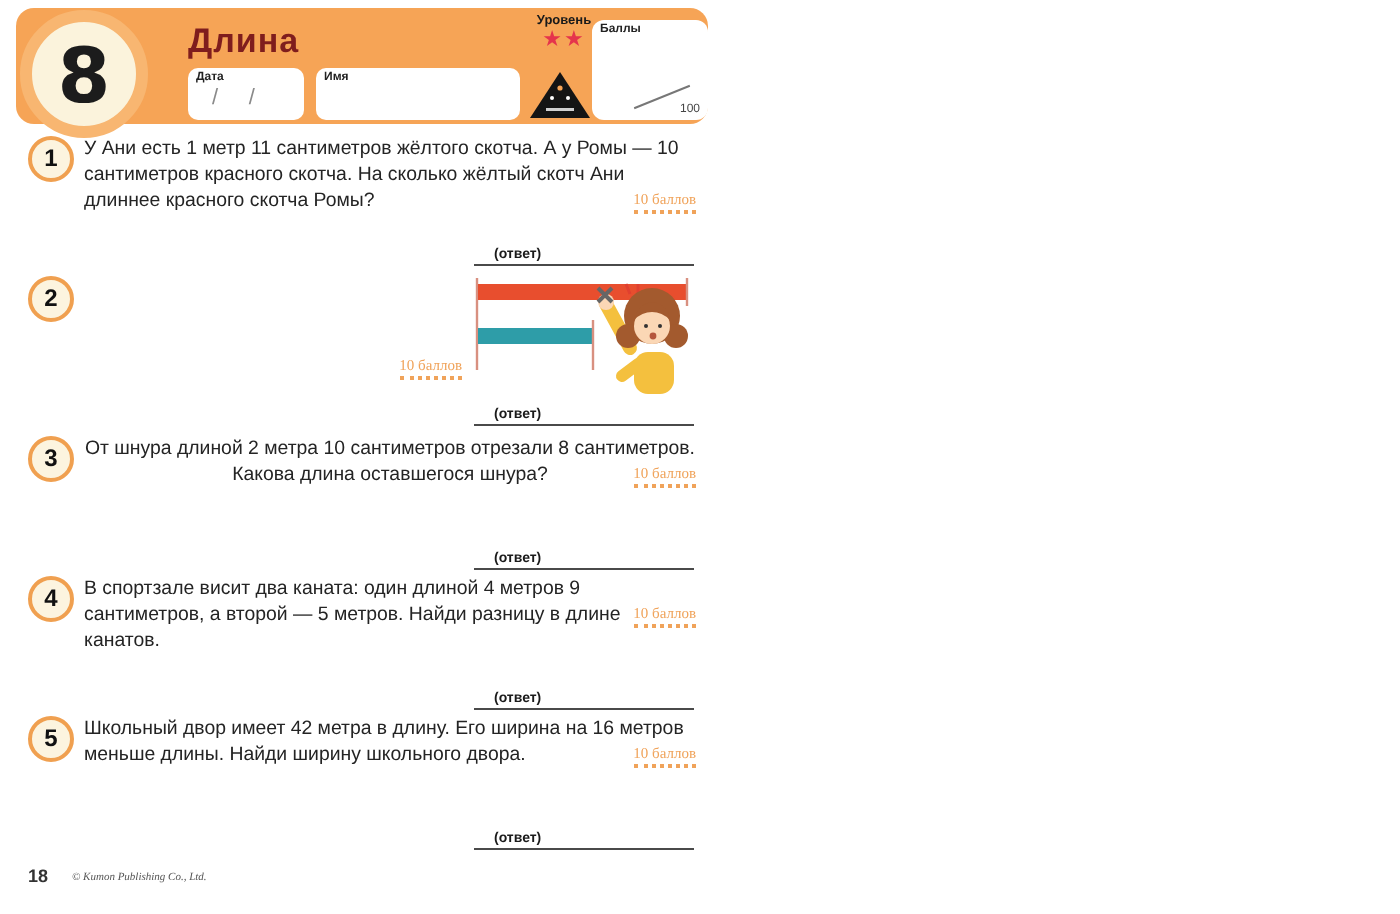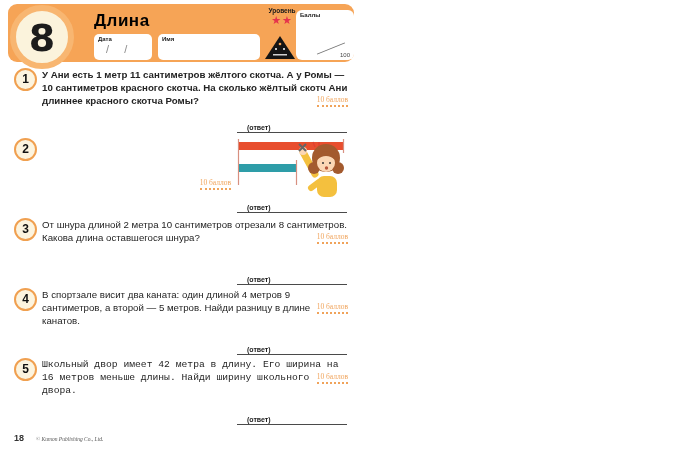--- a/index.html
+++ b/index.html
@@ -11,21 +11,21 @@
   .page-left{left:0;width:354px;}
   .page-right{left:354px;width:346px;}
 
   
   .header-band{position:absolute;left:8px;top:4px;width:346px;height:58px;
     background:#F6A456;border-radius:9px;}
   .lesson-circle{position:absolute;left:10px;top:5px;width:52px;height:52px;
     border:6px solid #F8B671;background:#FBF3DC;border-radius:50%;
     text-align:center;font-weight:bold;font-size:38px;line-height:54px;color:#1c1c1c;
     font-family:"DejaVu Sans",sans-serif;z-index:2;}
-  .lesson-title{position:absolute;left:86px;top:7px;color:#000000;font-weight:bold;
+  .lesson-title{position:absolute;left:86px;top:7px;color:#7f1d1d;font-weight:bold;
     font-size:17px;letter-spacing:0.5px;}
   .field{position:absolute;background:#ffffff;border-radius:5px;}
   .date-field{left:86px;top:30px;width:58px;height:26px;}
   .name-field{left:150px;top:30px;width:102px;height:26px;}
   .flabel{position:absolute;left:4px;top:2px;font-size:6px;font-weight:bold;color:#222;}
   .slashes{position:absolute;left:12px;top:9px;font-size:11px;color:#8a8a8a;}
   .level{position:absolute;left:256px;top:3px;width:36px;text-align:center;}
   .level-label{font-size:6.5px;font-weight:bold;color:#1a1a1a;display:block;}
   .stars{font-size:11px;color:#E5344C;letter-spacing:1px;line-height:13px;display:block;}
   .mountain{position:absolute;left:256px;top:31px;width:32px;height:25px;}
@@ -86,21 +86,21 @@
     <div class="score-box">
       <span class="flabel">Баллы</span>
       <div class="score-line"></div>
       <span class="score-max">100</span>
     </div>
   </div>
   <div class="lesson-circle">8</div>
 
   <div class="problem" style="left:14px;top:68px;width:334px;">
     <div class="pnum">1</div>
-    <div class="ptext" style="width:306px;font-weight:bold;">У Ани есть 1 метр 11 сантиметров жёлтого скотча. А у Ромы — 10 сантиметров красного скотча. На сколько жёлтый скотч Ани длиннее красного скотча Ромы?</div>
+    <div class="ptext" style="width:306px;">У Ани есть 1 метр 11 сантиметров жёлтого скотча. А у Ромы — 10 сантиметров красного скотча. На сколько жёлтый скотч Ани длиннее красного скотча Ромы?</div>
     <span class="points" style="top:27px;">10 баллов</span>
   </div>
   <div class="answer" style="left:237px;top:120px;">
     <span class="alabel">(ответ)</span>
   </div>
 
   <div class="problem" style="left:14px;top:138px;width:334px;">
     <div class="pnum">2</div>
     <span class="points" style="top:40px;right:117px;">10 баллов</span>
   </div>
@@ -130,39 +130,39 @@
       <rect x="24" y="36" width="20" height="21" rx="7" fill="#F4C03E"></rect>
       <path d="M26 42 L18 48" stroke="#F4C03E" stroke-width="6" stroke-linecap="round"></path>
     </svg>
   </div>
   <div class="answer" style="left:237px;top:200px;">
     <span class="alabel">(ответ)</span>
   </div>
 
   <div class="problem" style="left:14px;top:218px;width:334px;">
     <div class="pnum">3</div>
-    <div class="ptext" style="width:306px;">От шнура длиной 2 метра 10 сантиметров отрезали 8 сантиметров. Какова длина оставшегося шнура?</div>
+    <div class="ptext" style="width:306px;text-align:center;">От шнура длиной 2 метра 10 сантиметров отрезали 8 сантиметров. Какова длина оставшегося шнура?</div>
     <span class="points" style="top:14px;">10 баллов</span>
   </div>
   <div class="answer" style="left:237px;top:272px;">
     <span class="alabel">(ответ)</span>
   </div>
 
   <div class="problem" style="left:14px;top:288px;width:334px;">
     <div class="pnum">4</div>
     <div class="ptext" style="width:306px;">В спортзале висит два каната: один длиной 4 метров 9 сантиметров, а второй — 5 метров. Найди разницу в длине канатов.</div>
     <span class="points" style="top:14px;">10 баллов</span>
   </div>
   <div class="answer" style="left:237px;top:342px;">
     <span class="alabel">(ответ)</span>
   </div>
 
   <div class="problem" style="left:14px;top:358px;width:334px;">
     <div class="pnum">5</div>
-    <div class="ptext" style="width:306px;font-family:Liberation Mono, monospace;">Школьный двор имеет 42 метра в длину. Его ширина на 16 метров меньше длины. Найди ширину школьного двора.</div>
+    <div class="ptext" style="width:306px;">Школьный двор имеет 42 метра в длину. Его ширина на 16 метров меньше длины. Найди ширину школьного двора.</div>
     <span class="points" style="top:14px;">10 баллов</span>
   </div>
   <div class="answer" style="left:237px;top:412px;">
     <span class="alabel">(ответ)</span>
   </div>
 
   <span class="footer-pagenum" style="left:14px;top:433px;">18</span>
   <span class="footer-copy" style="left:36px;top:436px;">© Kumon Publishing Co., Ltd.</span>
 </div>
 

